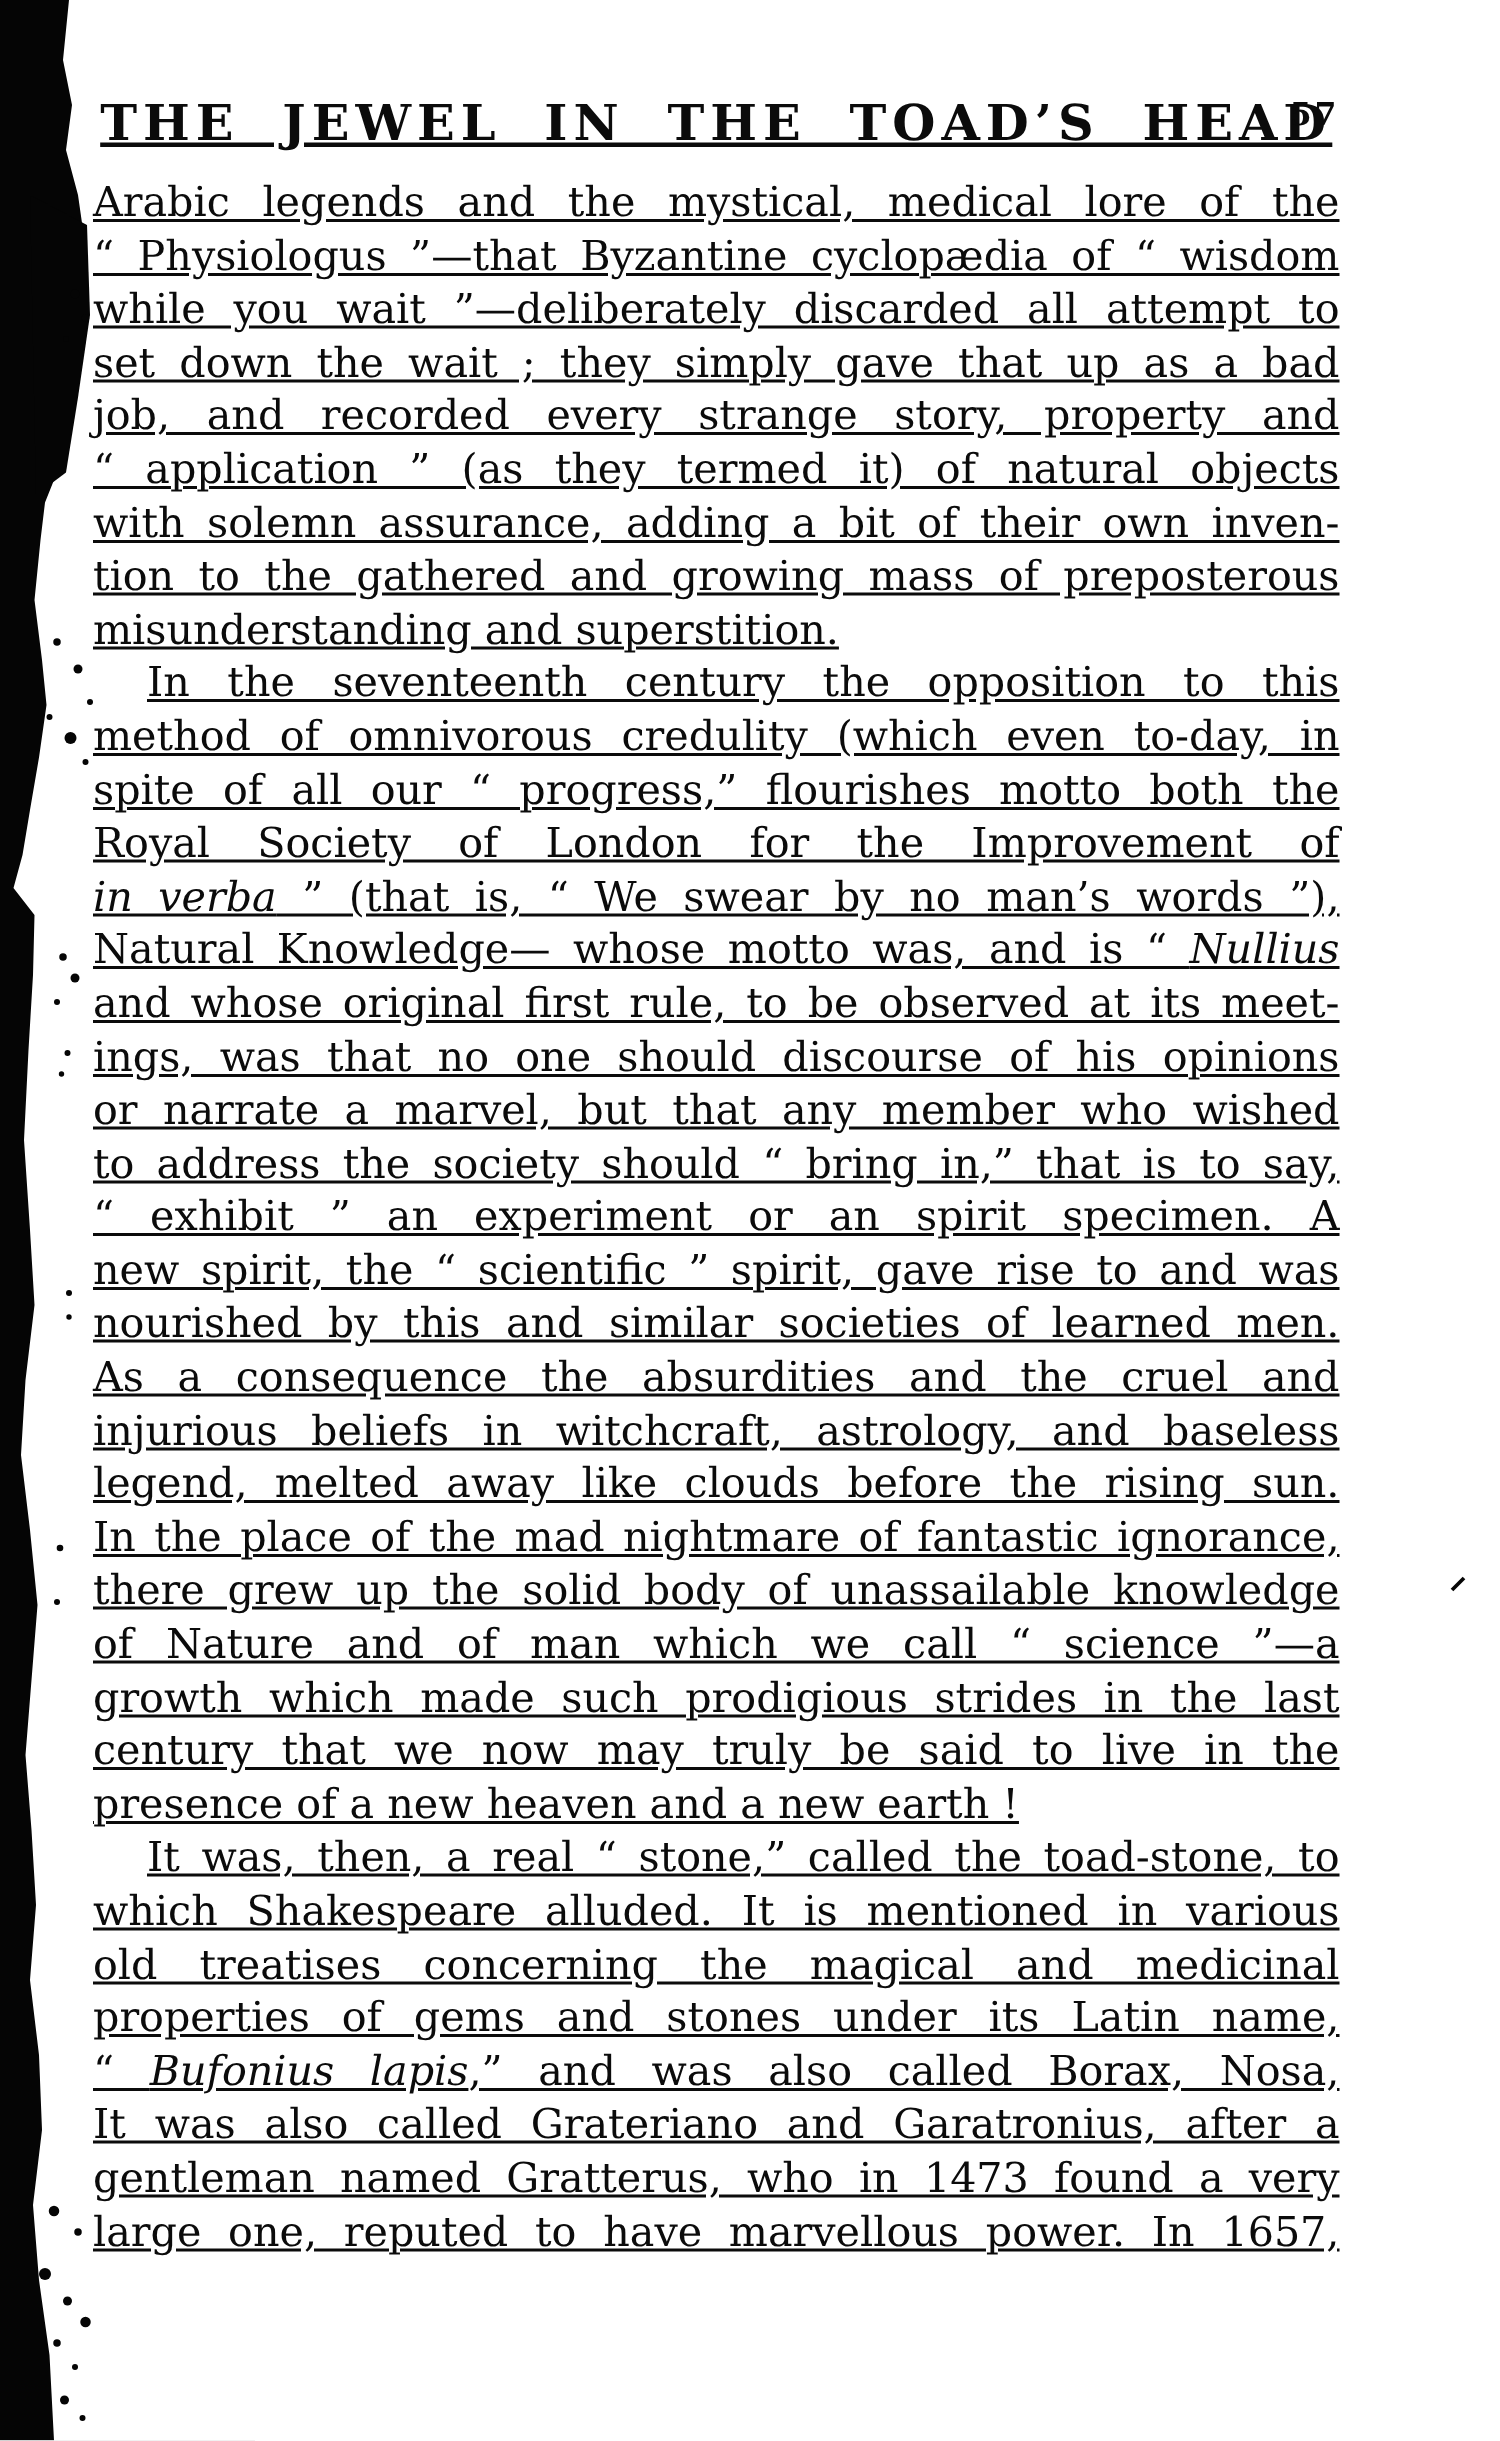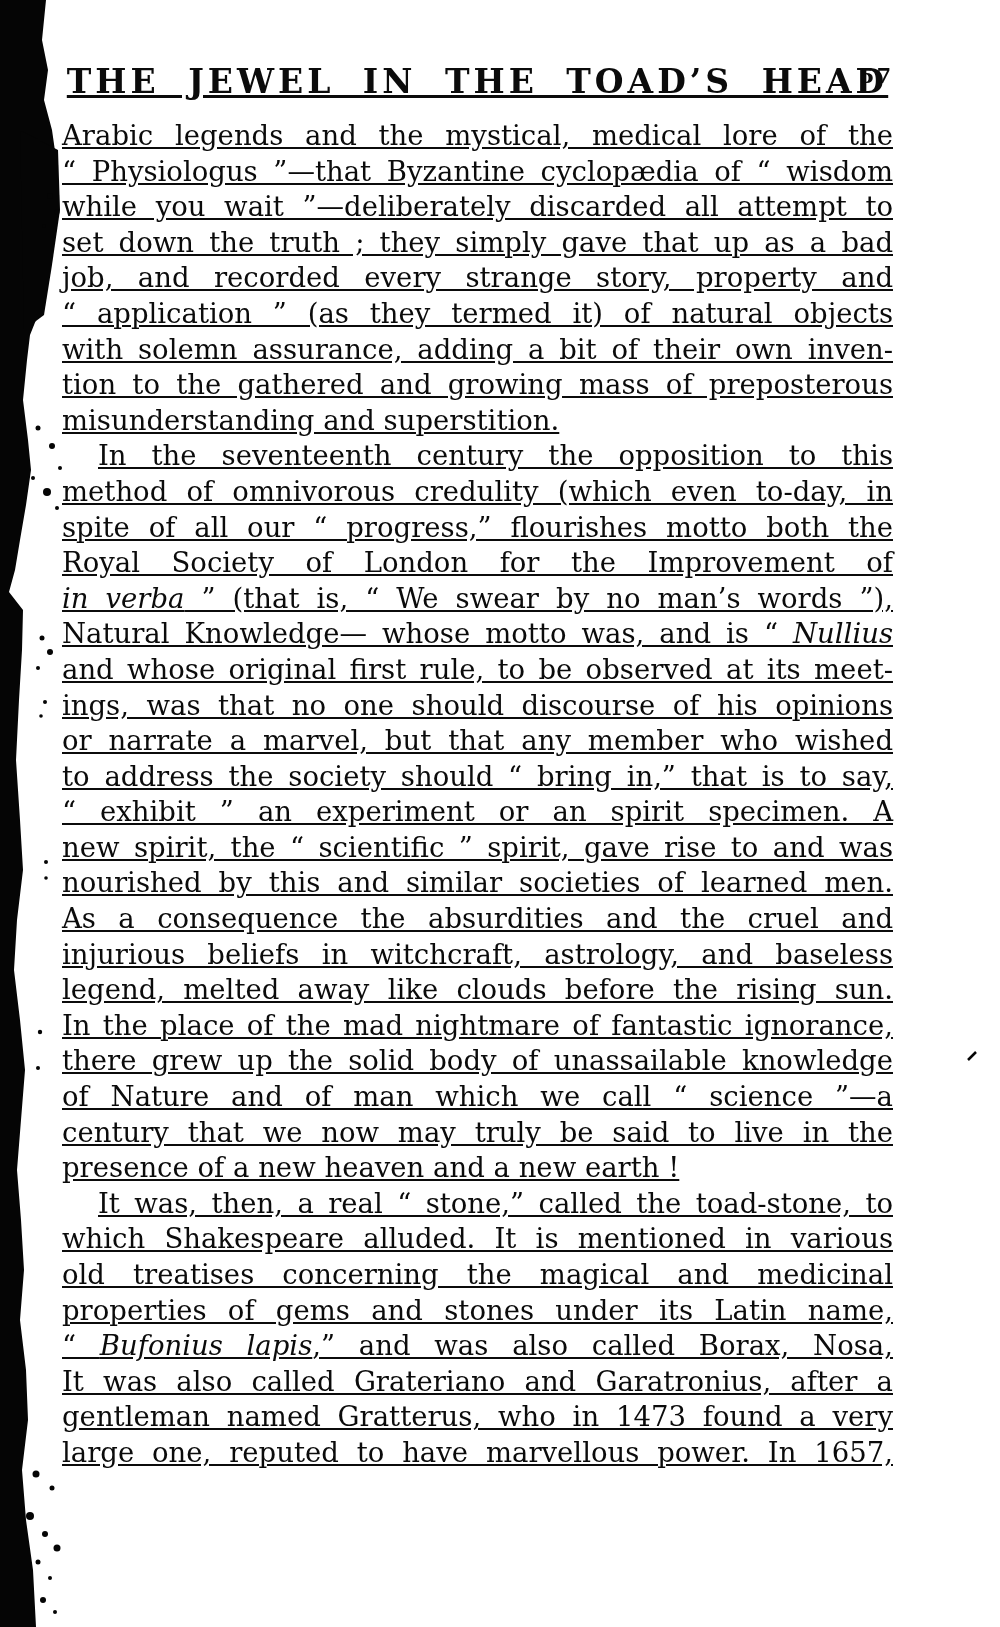--- a/index.html
+++ b/index.html
@@ -102,21 +102,21 @@
   <div class="content">
     <div class="running-header">
       <div class="running-title">THE JEWEL IN THE TOAD’S HEAD</div>
       <div class="page-number">57</div>
     </div>
     <div class="page-body">
         <div class="paragraph">
           <div class="line"><span>Arabic legends and the mystical, medical lore of the</span></div>
           <div class="line"><span>“ Physiologus ”—that Byzantine cyclopædia of “ wisdom</span></div>
           <div class="line"><span>while you wait ”—deliberately discarded all attempt to</span></div>
-          <div class="line"><span>set down the truth ; they simply gave that up as a bad</span></div>
+          <div class="line"><span>set down the wait ; they simply gave that up as a bad</span></div>
           <div class="line"><span>job, and recorded every strange story, property and</span></div>
           <div class="line"><span>“ application ” (as they termed it) of natural objects</span></div>
           <div class="line"><span>with solemn assurance, adding a bit of their own inven-</span></div>
           <div class="line"><span>tion to the gathered and growing mass of preposterous</span></div>
           <div class="line noj"><span>misunderstanding and superstition.</span></div>
         </div>
         <div class="paragraph">
           <div class="line indent"><span>In the seventeenth century the opposition to this</span></div>
           <div class="line"><span>method of omnivorous credulity (which even to-day, in</span></div>
           <div class="line"><span>spite of all our “ progress,” flourishes motto both the</span></div>
@@ -129,20 +129,21 @@
           <div class="line"><span>to address the society should “ bring in,” that is to say,</span></div>
           <div class="line"><span>“ exhibit ” an experiment or an spirit specimen.  A</span></div>
           <div class="line"><span>new spirit, the “ scientific ” spirit, gave rise to and was</span></div>
           <div class="line"><span>nourished by this and similar societies of learned men.</span></div>
           <div class="line"><span>As a consequence the absurdities and the cruel and</span></div>
           <div class="line"><span>injurious beliefs in witchcraft, astrology, and baseless</span></div>
           <div class="line"><span>legend, melted away like clouds before the rising sun.</span></div>
           <div class="line"><span>In the place of the mad nightmare of fantastic ignorance,</span></div>
           <div class="line"><span>there grew up the solid body of unassailable knowledge</span></div>
           <div class="line"><span>of Nature and of man which we call “ science ”—a</span></div>
+          <div class="line"><span>growth which made such prodigious strides in the last</span></div>
           <div class="line"><span>century that we now may truly be said to live in the</span></div>
           <div class="line noj"><span>presence of a new heaven and a new earth !</span></div>
         </div>
         <div class="paragraph">
           <div class="line indent"><span>It was, then, a real “ stone,” called the toad-stone, to</span></div>
           <div class="line"><span>which Shakespeare alluded.  It is mentioned in various</span></div>
           <div class="line"><span>old treatises concerning the magical and medicinal</span></div>
           <div class="line"><span>properties of gems and stones under its Latin name,</span></div>
           <div class="line"><span>“ </span><em>Bufonius lapis</em><span>,” and was also called Borax, Nosa,</span></div>
           <div class="line"><span>It was also called Grateriano and Garatronius, after a</span></div>

